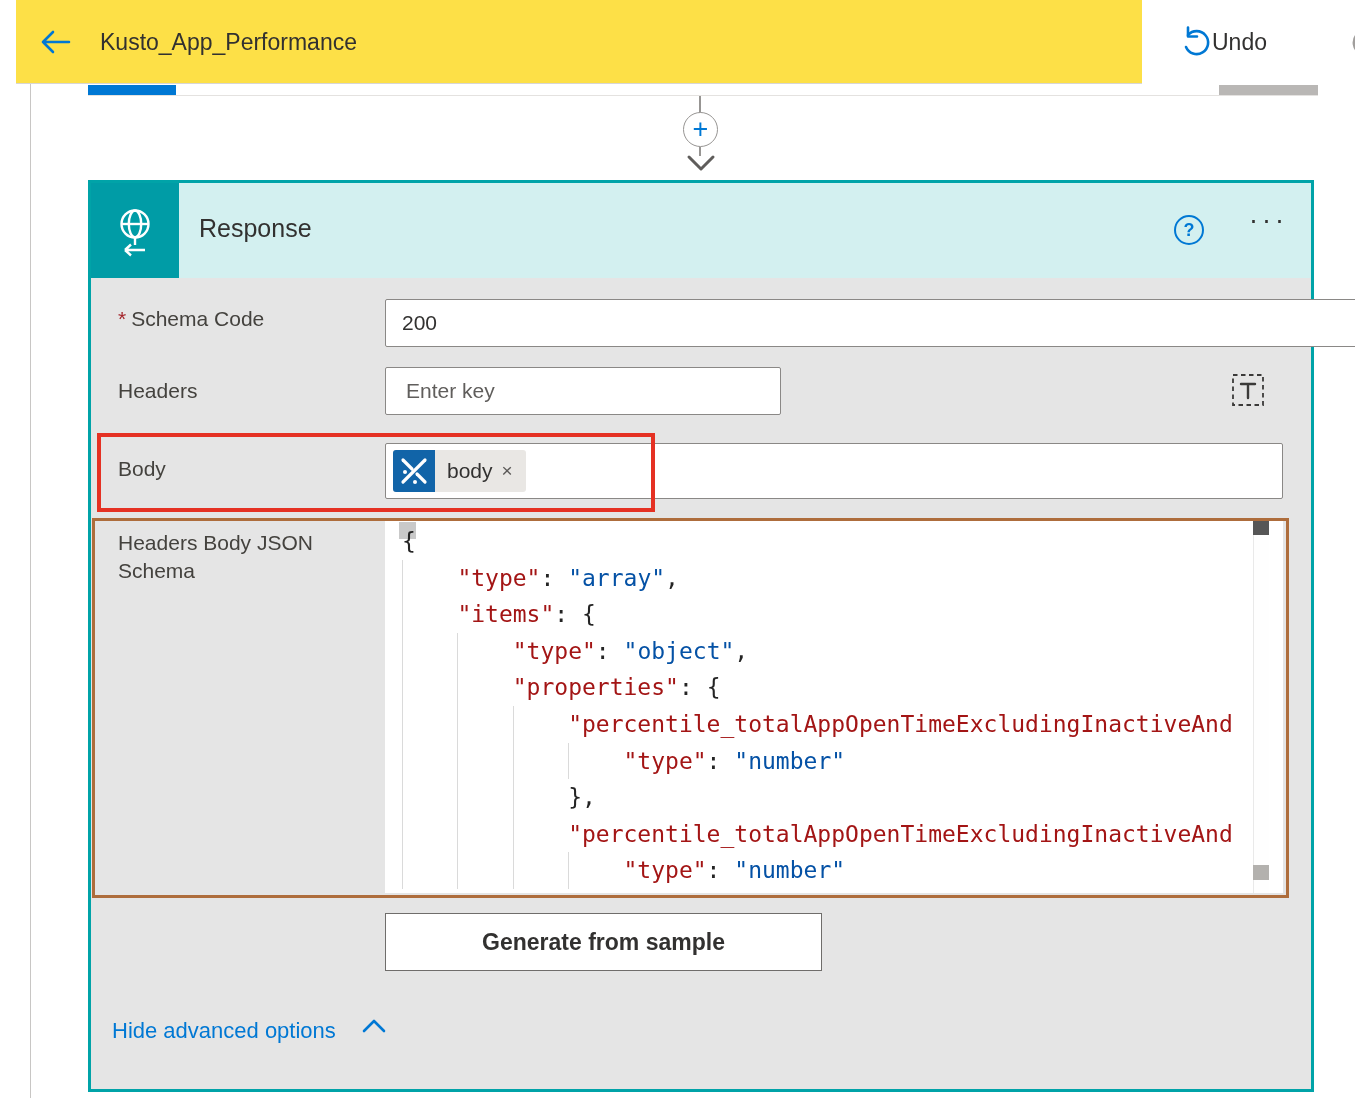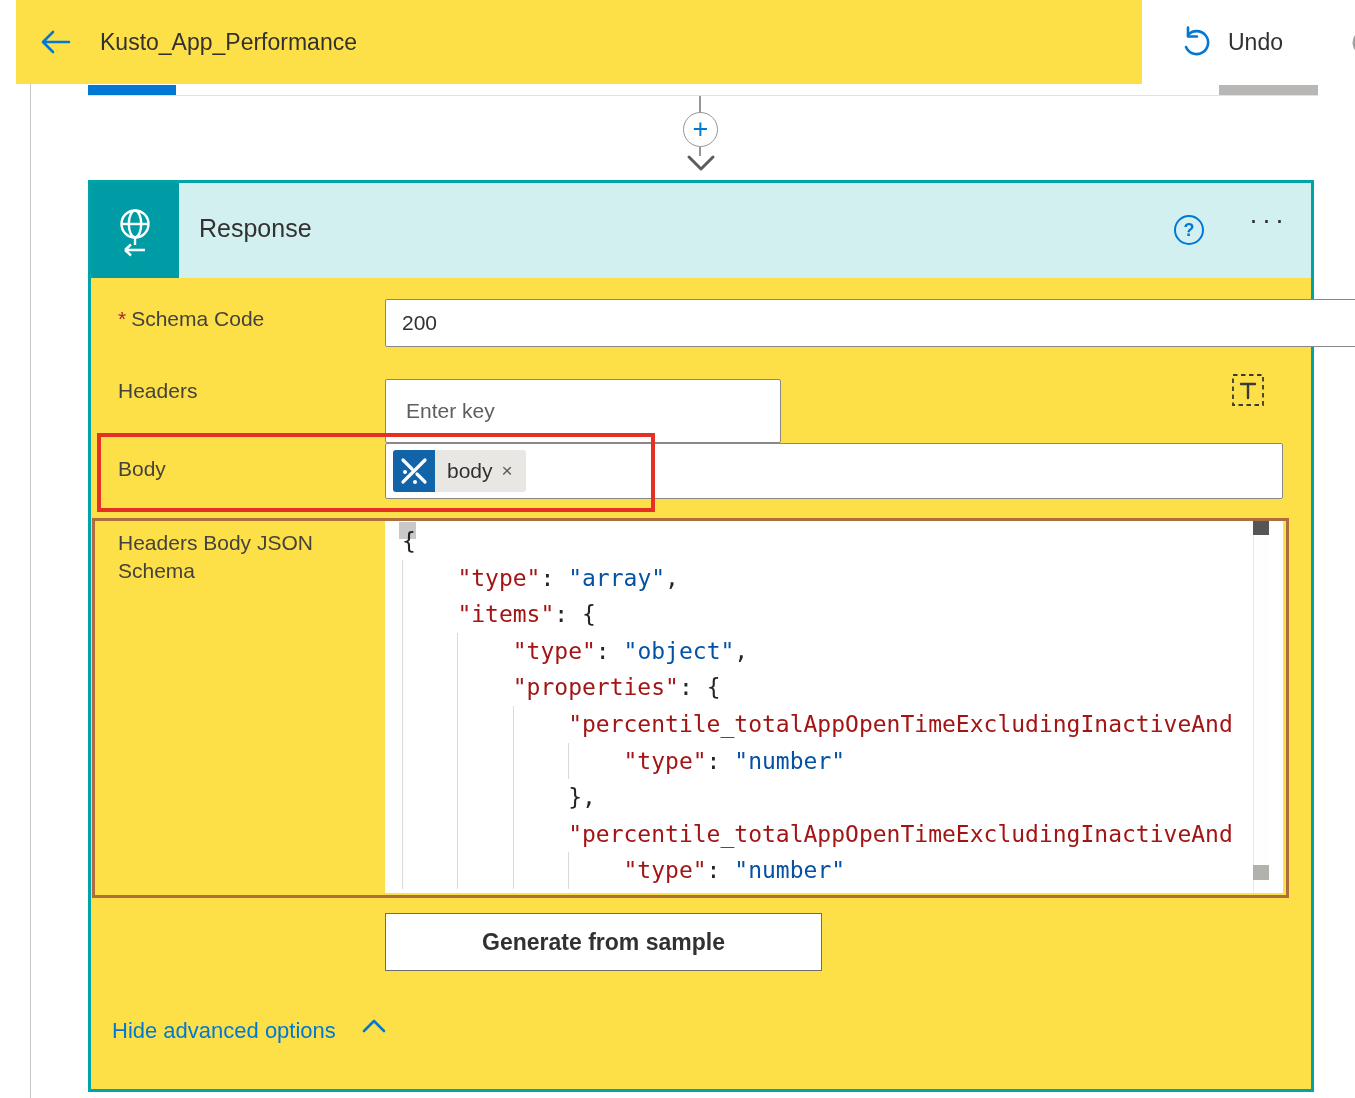--- a/index.html
+++ b/index.html
@@ -7,60 +7,60 @@
   body { font-family:"Liberation Sans", sans-serif; background:#fff; overflow:hidden; }
   button { background:none; border:none; font-family:inherit; cursor:pointer; padding:0; }
 
   .page { position:relative; width:1355px; height:1098px; background:#fff; overflow:hidden; }
 
   
   .topbar { position:absolute; left:16px; top:0; width:1126px; height:84px; background:#fde047;
             border-bottom:1px solid #d8d6d4; z-index:10; }
   .back-btn { position:absolute; left:22px; top:28px; }
   .flow-title { position:absolute; left:84px; top:29px; font-size:23px; color:#323130; }
-  .undo-btn { position:absolute; left:1166px; top:26px; display:flex; align-items:center; gap:16px;
+  .undo-btn { position:absolute; left:1166px; top:26px; display:flex; align-items:center; gap:0;
               font-size:23px; color:#323130; }
   .redo-btn { position:absolute; left:1334px; top:26px; }
 
   
   .canvas-left-line { position:absolute; left:30px; top:84px; width:1px; height:1014px; background:#c8c6c4; }
   .prev-blue { position:absolute; left:88px; top:85px; width:88px; height:11px; background:#0078d4; }
   .prev-gray { position:absolute; left:1219px; top:85px; width:99px; height:11px; background:#b9b7b5; }
   .prev-line { position:absolute; left:88px; top:95px; width:1230px; height:1px; background:#e4e2e0; }
 
   .stem1 { position:absolute; left:699px; top:96px; width:2px; height:17px; background:#979593; }
   .plus-circle { position:absolute; left:683px; top:112px; width:35px; height:35px; border-radius:50%;
                  border:1px solid #979593; background:#fff; color:#0078d4; font-size:27px; line-height:31px;
                  text-align:center; z-index:2; font-weight:300; }
   .stem2 { position:absolute; left:699px; top:147px; width:2px; height:9px; background:#979593; }
   .chev-down { position:absolute; left:685px; top:154px; }
 
   
   .card { position:absolute; left:88px; top:180px; width:1226px; height:912px;
-          border:3px solid #00a3a8; background:#fde047; }
+          border:3px solid #00a3a8; background:#e5e5e5; }
   .card-header { position:absolute; left:0; top:0; width:100%; height:95px; background:#d3f0f0; }
   .card-icon { position:absolute; left:0; top:0; width:88px; height:95px; background:#009ca6;
                display:flex; align-items:center; justify-content:center; }
   .card-title { position:absolute; left:108px; top:31px; font-size:25px; color:#323130; }
   .help-btn { position:absolute; left:1083px; top:32px; width:30px; height:30px; border:2px solid #0078d4;
               border-radius:50%; color:#0078d4; font-size:18px; font-weight:bold;
               display:flex; align-items:center; justify-content:center; }
   .menu-btn { position:absolute; left:1158px; top:22px; font-size:27px; color:#323130; letter-spacing:4px; }
 
   .fieldlabel { position:absolute; font-size:21px; color:#44423e; line-height:1.35; }
   .req { color:#a4262c; margin-right:5px; }
 
   .inp { position:absolute; border:1px solid #8a8886; background:#fff; font-size:21px; color:#323130;
          padding:0 16px; font-family:inherit; border-radius:2px; }
   .inp::placeholder { color:#605e5c; opacity:1; }
 
   .lbl-status { left:27px; top:122px; }
   .inp-status { left:294px; top:116px; width:1034px; height:48px; }
   .lbl-headers { left:27px; top:194px; }
-  .inp-key { left:294px; top:196px; width:396px; height:64px;padding-left:20px; }
+  .inp-key { left:294px; top:184px; width:396px; height:48px;padding-left:20px; }
   .inp-val { left:692px; top:184px; width:395px; height:48px; }
   .tmode-btn { position:absolute; left:1140px; top:190px; width:34px; height:34px; }
   .lbl-body { left:27px; top:272px; }
   .body-box { left:294px; top:260px; width:898px; height:56px; display:flex; align-items:center; padding:0 7px; }
   .token { display:flex; align-items:center; background:#e9e7e4; height:42px; border-radius:3px; overflow:hidden; }
   .token-label { font-size:21px; color:#323130; margin:0 6px 0 12px; }
   .token-close { font-size:19px; color:#5c5a58; padding:0 13px 0 3px; line-height:42px; }
 
   .lbl-schema { left:27px; top:346px; width:250px; }
   .editor { position:absolute; left:294px; top:337px; width:898px; height:373px; background:#fff; overflow:hidden; }

